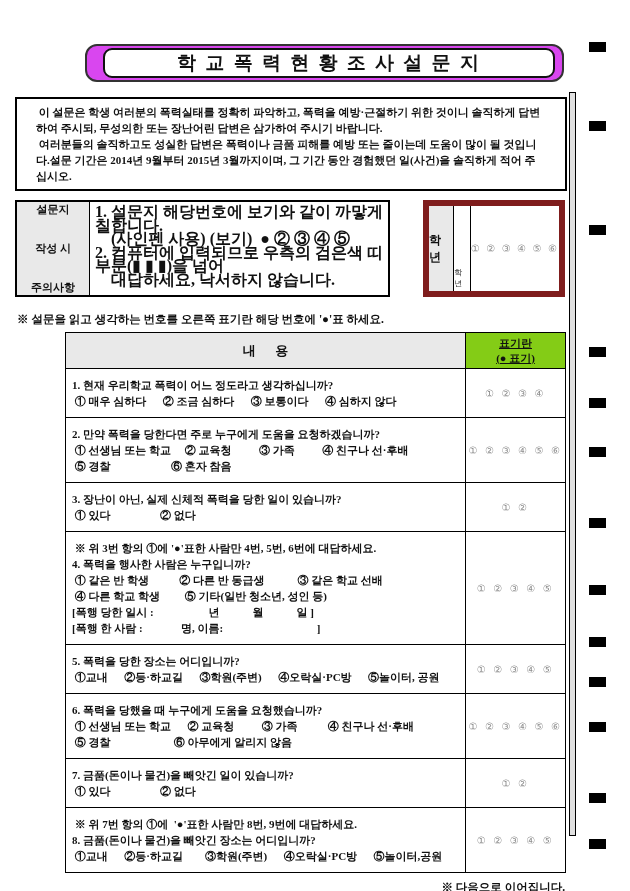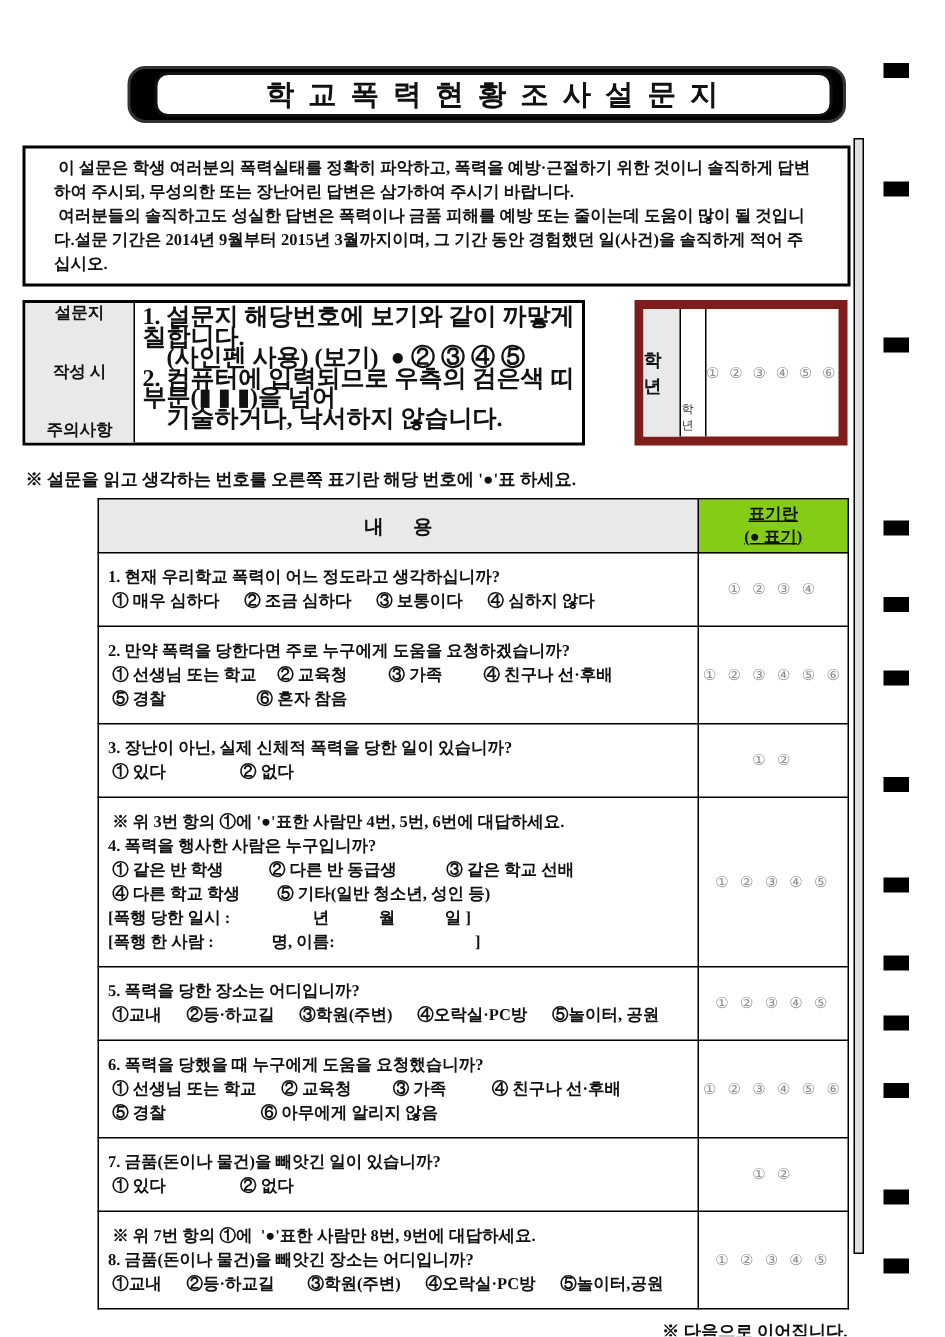--- a/index.html
+++ b/index.html
@@ -3,21 +3,21 @@
 <meta charset="utf-8">
 <style>
   html,body{margin:0;padding:0;background:#fff;}
   .page{
     position:relative;width:630px;height:891px;background:#ffffff;
     font-family:"Liberation Serif","DejaVu Serif",serif;color:#111;overflow:hidden;
   }
   
   .title-outer{
     margin:44px 66px 0 85px;height:38px;border:2px solid #333;border-radius:12px;
-    background:#000000;position:relative;box-sizing:border-box;
+    background:#d946ef;position:relative;box-sizing:border-box;
   }
   .title-inner{
     position:absolute;top:2px;bottom:2px;left:16px;right:7px;background:#fff;
     border:2px solid #111;border-radius:9px;display:flex;align-items:center;justify-content:center;
   }
   .title-text{
     font-family:"Liberation Sans","DejaVu Sans",sans-serif;font-weight:bold;
     font-size:19px;letter-spacing:2px;white-space:pre;
   }
   
@@ -96,21 +96,21 @@
     <div class="notes-box">
       <div class="notes-label">
         <span>설문지</span>
         <span>작성 시</span>
         <span>주의사항</span>
       </div>
       <div class="notes-body">
         <div>1. 설문지 해당번호에 보기와 같이 까맣게 칠합니다.</div>
         <div>    (사인펜 사용) (보기)  ● ② ③ ④ ⑤</div>
         <div>2. 컴퓨터에 입력되므로 우측의 검은색 띠부분(▮ ▮ ▮)을 넘어</div>
-        <div>    기술하거나, 낙서하지 않습니다.</div>
+        <div>    대답하세요, 낙서하지 않습니다.</div>
       </div>
     </div>
     <div class="grade-box">
       <div class="grade-label">학년</div>
       <div class="grade-sub">학년</div>
       <div class="grade-marks">① ② ③ ④ ⑤ ⑥</div>
     </div>
   </div>
 
   <div class="instruction">※ 설문을 읽고 생각하는 번호를 오른쪽 표기란 해당 번호에 '●'표 하세요.</div>

